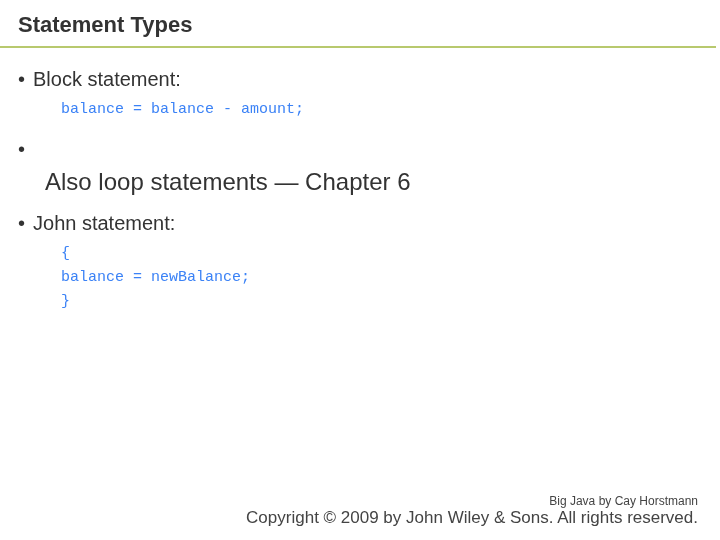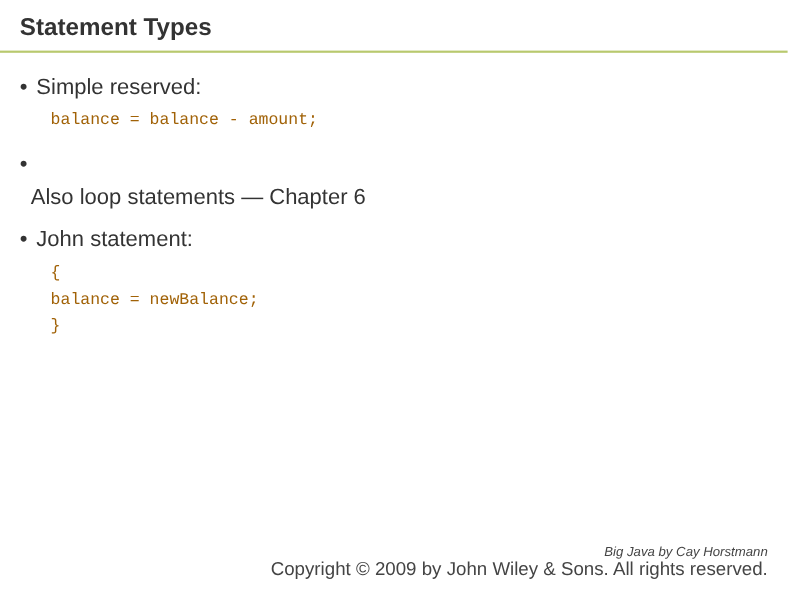--- a/index.html
+++ b/index.html
@@ -55,41 +55,40 @@
 
     .bullet-label {
       font-size: 20px;
       color: #333333;
       line-height: 1.3;
     }
 
     .code-block {
       font-family: 'Courier New', Courier, monospace;
       font-size: 15px;
-      color: #a16207;
-      margin: 6px 0 14px 28px;
+      color: #3b82f6;
+      margin: 6px 0 14px 43px;
       line-height: 1.6;
     }
 
     .also-line {
-      font-size: 20px;
+      font-size: 24px;
       color: #333333;
-      margin: 4px 0 14px 10px;
+      margin: 4px 0 14px 27px;
     }
 
     .footer {
       position: absolute;
       bottom: 12px;
       right: 18px;
       text-align: right;
     }
 
     .footer-line1 {
       font-size: 12px;
-      font-style: italic;
       color: #444444;
     }
 
     .footer-line2 {
       font-size: 17px;
       color: #444444;
     }
   </style>
 </head>
 <body>
@@ -97,21 +96,21 @@
 <div class="page-container">
 
   <div class="title-bar">
     <span class="title-text">Statement Types</span>
   </div>
 
   <div class="content-area">
 
     <div class="bullet-item">
       <span class="bullet-dot">•</span>
-      <span class="bullet-label">Simple reserved:</span>
+      <span class="bullet-label">Block statement:</span>
     </div>
     <div class="code-block">balance = balance - amount;</div>
 
     <div class="bullet-item">
       <span class="bullet-dot">•</span>
     </div>
 
     <div class="also-line">Also loop statements — Chapter 6</div>
 
     <div class="bullet-item">

